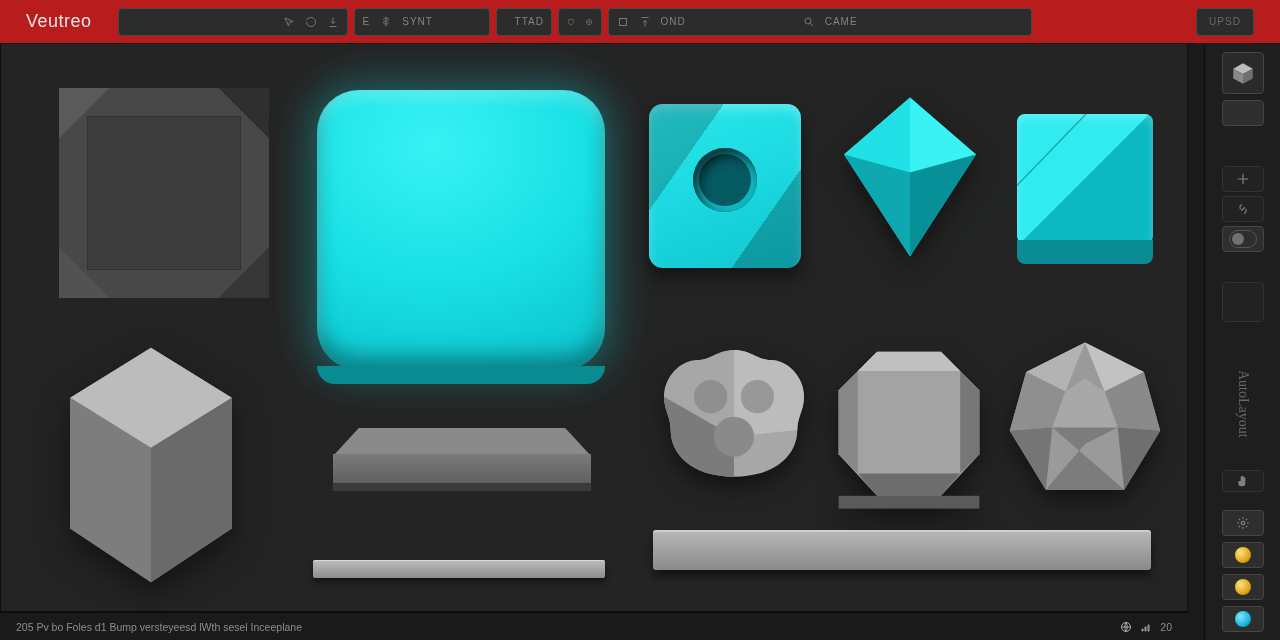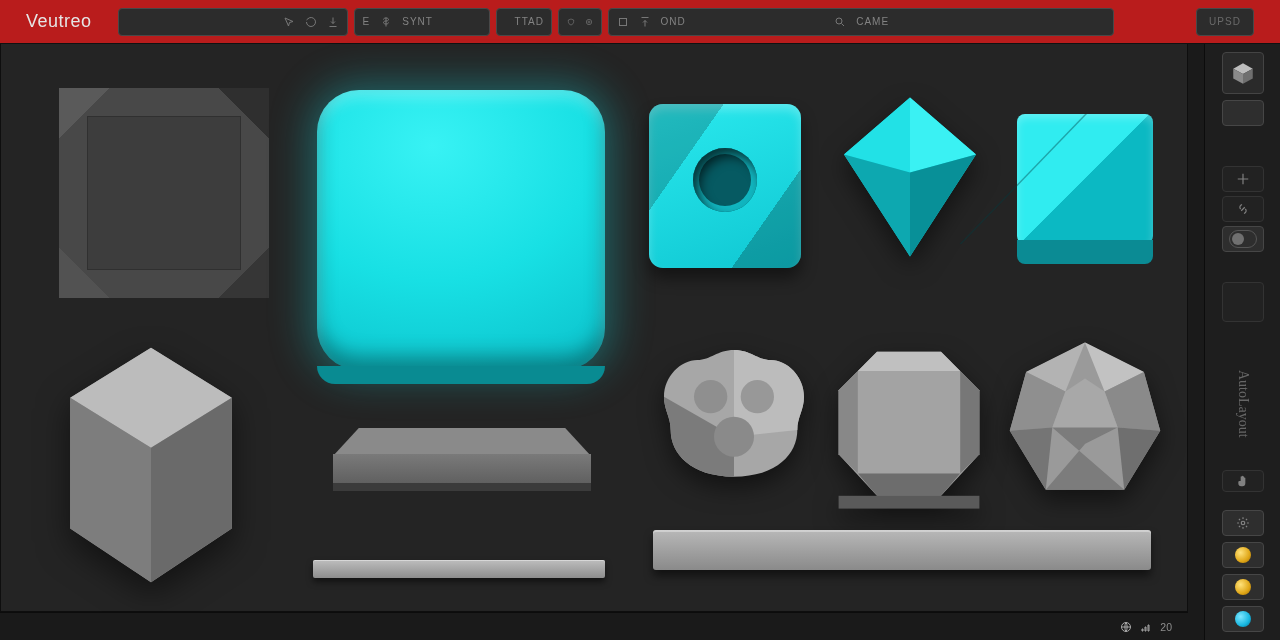--- a/index.html
+++ b/index.html
@@ -6,21 +6,21 @@
   html, body { width: 1280px; height: 640px; overflow: hidden; background:#1a1a1a; font-family: "Segoe UI", Arial, sans-serif; font-size:12px; color:#bdbdbd; }
 
   
   .topbar { position:relative; height:44px; width:100%; background:#b91c1c; border-bottom:1px solid #111; display:flex; align-items:center; padding:0 26px; gap:6px;}
   .logo { font-size:18px; font-weight:500; color:#e5e5e5; letter-spacing:0.5px; padding-right:20px;}
   .tb-box { height:28px; background:#2c2c2c; border:1px solid #484848; border-radius:4px; display:flex; align-items:center; padding:0 8px; gap:10px; color:#8c8c8c;}
   .tb-box.w1 { width:230px; justify-content:flex-end; }
   .tb-box.w2 { width:136px; }
   .tb-box.w3 { width:56px; }
   .tb-box.w4 { width:44px; }
-  .tb-box.w5 { width:506px; }
+  .tb-box.w5 { width:424px; }
   .tb-box.w6 { width:58px; margin-left:auto; justify-content:center;}
   .tb-label { font-size:10px; letter-spacing:1px; color:#838383;}
   .tb-ico { width:12px; height:12px; opacity:.6; }
   .pill { width:28px; height:18px; border:1px solid #555; border-radius:9px; position:relative;}
   .pill::after{ content:""; position:absolute; width:12px; height:12px; background:#707070; border-radius:50%; top:2px; left:2px;}
 
   
   .main { position:absolute; top:44px; bottom:28px; left:0; width:1188px; background:#242424; border:1px solid #0e0e0e; border-top:none;}
   .rightbar { position:absolute; top:44px; right:0; bottom:0; width:76px; background:#1e1e1e; border-left:1px solid #0c0c0c; display:flex; flex-direction:column; align-items:center; padding:8px 0; gap:6px;}
   .statusbar { position:absolute; bottom:0; left:0; width:1188px; height:28px; background:#1a1a1a; border-top:1px solid #0c0c0c; display:flex; align-items:center; padding:0 16px; font-size:10.5px; color:#8d8d8d; gap:14px;}
@@ -328,20 +328,21 @@
     </div>
   <div class="rb-btn">
       <div class="coin gold"></div>
     </div>
   <div class="rb-btn">
       <div class="coin blue"></div>
     </div>
 </div>
 
 <div class="statusbar">
+  <span>205 Pv bo Foles d1 Bump versteyeesd lWth sesel Inceeplane</span>
   <div class="right">
     <svg class="ico" viewBox="0 0 24 24" fill="none" stroke="#aaa" stroke-width="2">
         <circle cx="12" cy="12" r="9"></circle>
         <path d="M3 12h18M12 3c3 3 3 15 0 18M12 3c-3 3-3 15 0 18"></path>
       </svg>
     <svg class="ico" viewBox="0 0 24 24" fill="none" stroke="#aaa" stroke-width="2">
         <path d="M4 20h2v-4H4zM10 20h2v-8h-2zM16 20h2V8h-2z"></path>
       </svg>
     <span>20</span>
   </div>

